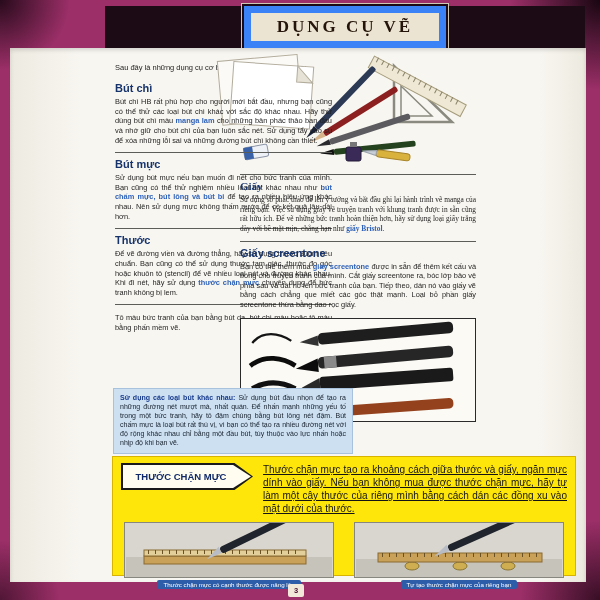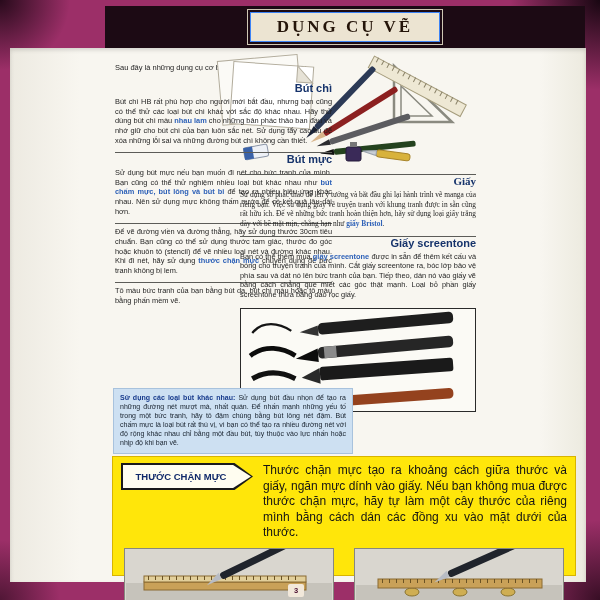--- a/index.html
+++ b/index.html
@@ -13,39 +13,39 @@
       radial-gradient(circle at 0% 100%, rgba(30,6,20,.6) 0, rgba(30,6,20,0) 60px),
       linear-gradient(var(--frame,#9c2f68),var(--frame,#9c2f68));
   }
   
   .banner{
     position:absolute;left:105px;top:6px;width:480px;height:42px;
     background:var(--banner-bg,#1c0a14);
     display:flex;align-items:center;justify-content:center;
   }
   .title-box{
-    background:#ece4d2;border:1px solid #3b82f6;
+    background:#ece4d2;border:7px solid #3b82f6;
     box-shadow:0 0 0 2px var(--banner-bg,#1c0a14),0 0 0 3px #cfc7b4;
     padding:4px 26px;
     font-family:"Liberation Serif","DejaVu Serif",serif;
     font-weight:700;font-size:17px;letter-spacing:3px;color:#241409;
     white-space:nowrap;
   }
   
   .page{
     position:absolute;left:10px;top:48px;width:576px;height:534px;
     background:linear-gradient(90deg,#edeae1 0,var(--page-bg,#f8f6f0) 70px,var(--page-bg,#f8f6f0) 92%,#eceadf 100%);
     box-shadow:inset 0 2px 4px rgba(0,0,0,.15);
   }
   .intro{position:absolute;left:105px;top:15px;width:250px;font-size:7.5px;color:#1e1e1e;}
   .col-left{position:absolute;left:105px;top:34px;width:217px;}
   .col-right{position:absolute;left:230px;top:126px;width:236px;}
   .section{margin:0;}
-  .section.ruled{border-top:1px solid #5c5c58;margin-top:7px;}
-  .section h3{margin:0;font-size:11px;font-weight:700;color:var(--heading,#16336b);text-align:right;}
+  .section.ruled{border-top:1px solid #5c5c58;margin-top:7px;padding-top:5px;}
+  .section h3{margin:0;font-size:11px;font-weight:700;color:var(--heading,#16336b);}
   .section p{margin:3px 0 0;font-size:7.4px;line-height:1.3;text-align:justify;color:#1e1e1e;}
   .hl-blue{color:var(--highlight,#2f62b8);font-weight:700;}
   
   .tools-illus{position:absolute;left:188px;top:2px;width:276px;height:124px;}
   .pens-box{margin-top:8px;border:1px solid #2a2a2a;background:#fbfaf5;height:100px;padding:1px;}
   
   .blue-box{
     position:absolute;left:103px;top:340px;width:226px;
     background:var(--blue-box-bg,#cde0f2);border:1px solid #a8c2dd;
     padding:5px 6px;font-size:7px;line-height:1.28;text-align:justify;color:#16202c;
@@ -57,21 +57,21 @@
     background:var(--yellow-box-bg,#ffe60a);border:1px solid #d8b400;
     box-sizing:border-box;padding:6px 8px;
   }
   .yb-row1{display:flex;gap:10px;align-items:flex-start;}
   .plaque-outer{flex:0 0 132px;background:#1a1a1a;clip-path:polygon(0 0,86% 0,100% 50%,86% 100%,0 100%);padding:0;}
   .plaque-inner{
     margin:2px;background:#fffdf0;clip-path:polygon(0 0,86% 0,100% 50%,86% 100%,0 100%);
     font-weight:700;font-size:9.5px;color:#10296a;text-align:center;
     padding:6px 16px 6px 4px;white-space:nowrap;
   }
-  .yb-text{flex:1;font-size:12px;line-height:1.3;text-align:justify;color:#141414;}
+  .yb-text{flex:1;font-size:10px;line-height:1.3;text-align:justify;color:#141414;text-decoration:underline;}
   .yb-row2{display:flex;justify-content:space-between;margin-top:7px;padding:0 4px;}
   .figure{width:208px;display:flex;flex-direction:column;align-items:center;}
   .photo{width:100%;height:54px;background:#d9d6cf;border:1px solid #87877f;overflow:hidden;}
   .caption{
     margin-top:2px;background:var(--caption-bg,#2d5ca8);color:#fff;
     font-size:6.2px;padding:1px 6px;border-radius:2px;white-space:nowrap;
   }
   
   .page-num{
     position:absolute;left:288px;top:584px;width:16px;height:13px;
@@ -136,27 +136,28 @@
         <g>
           <rect x="148" y="97" width="15" height="14" rx="2" fill="#3a2a58" stroke="#241a3a"></rect>
           <rect x="152" y="92" width="7" height="5" fill="#777777"></rect>
         </g>
       </svg>
     </div>
 
     <div class="col-left">
       <div class="section">
         <h3>Bút chì</h3>
-        <p><span>Bút chì HB rất phù hợp cho người mới bắt đầu, nhưng bạn cũng có thể thử các loại bút chì khác với sắc độ khác nhau. Hãy thử dùng bút chì màu </span><span class="hl-blue">nhau lam</span><span> cho những bản phác thảo ban đầu và nhớ giữ cho bút chì của bạn luôn sắc nét. Sử dụng tẩy cao su để xóa những lỗi sai và những đường bút chì không cần thiết.</span></p>
+        <p><span>Bút chì HB rất phù hợp cho người mới bắt đầu, nhưng bạn cũng có thể thử các loại bút chì khác với sắc độ khác nhau. Hãy thử dùng bút chì màu </span><span class="hl-blue">manga lam</span><span> cho những bản phác thảo ban đầu và nhớ giữ cho bút chì của bạn luôn sắc nét. Sử dụng tẩy cao su để xóa những lỗi sai và những đường bút chì không cần thiết.</span></p>
       </div>
       <div class="section ruled">
         <h3>Bút mực</h3>
         <p><span>Sử dụng bút mực nếu bạn muốn đi nét cho bức tranh của mình. Bạn cũng có thể thử nghiệm nhiều loại bút khác nhau như </span><span class="hl-blue">bút chấm mực, bút lông và bút bi</span><span> để tạo ra nhiều hiệu ứng khác nhau. Nên sử dụng mực không thấm nước để có kết quả lâu dài hơn.</span></p>
       </div>
       <div class="section ruled">
+        <h3>Thước</h3>
         <p><span>Để vẽ đường viền và đường thẳng, hãy sử dụng thước 30cm tiêu chuẩn. Bạn cũng có thể sử dụng thước tam giác, thước đo góc hoặc khuôn tô (stencil) để vẽ nhiều loại nét và đường khác nhau. Khi đi nét, hãy sử dụng </span><span class="hl-blue">thước chặn mực</span><span> chuyên dụng để bức tranh không bị lem.</span></p>
       </div>
       <div class="section ruled">
         <p><span>Tô màu bức tranh của bạn bằng bút dạ, bút chì màu hoặc tô màu bằng phấn mềm vẽ.</span></p>
       </div>
     </div>
 
     <div class="col-right">
       <div class="section ruled" style="margin-top:0;font-family:Liberation Serif, serif;">
         <h3>Giấy</h3>

